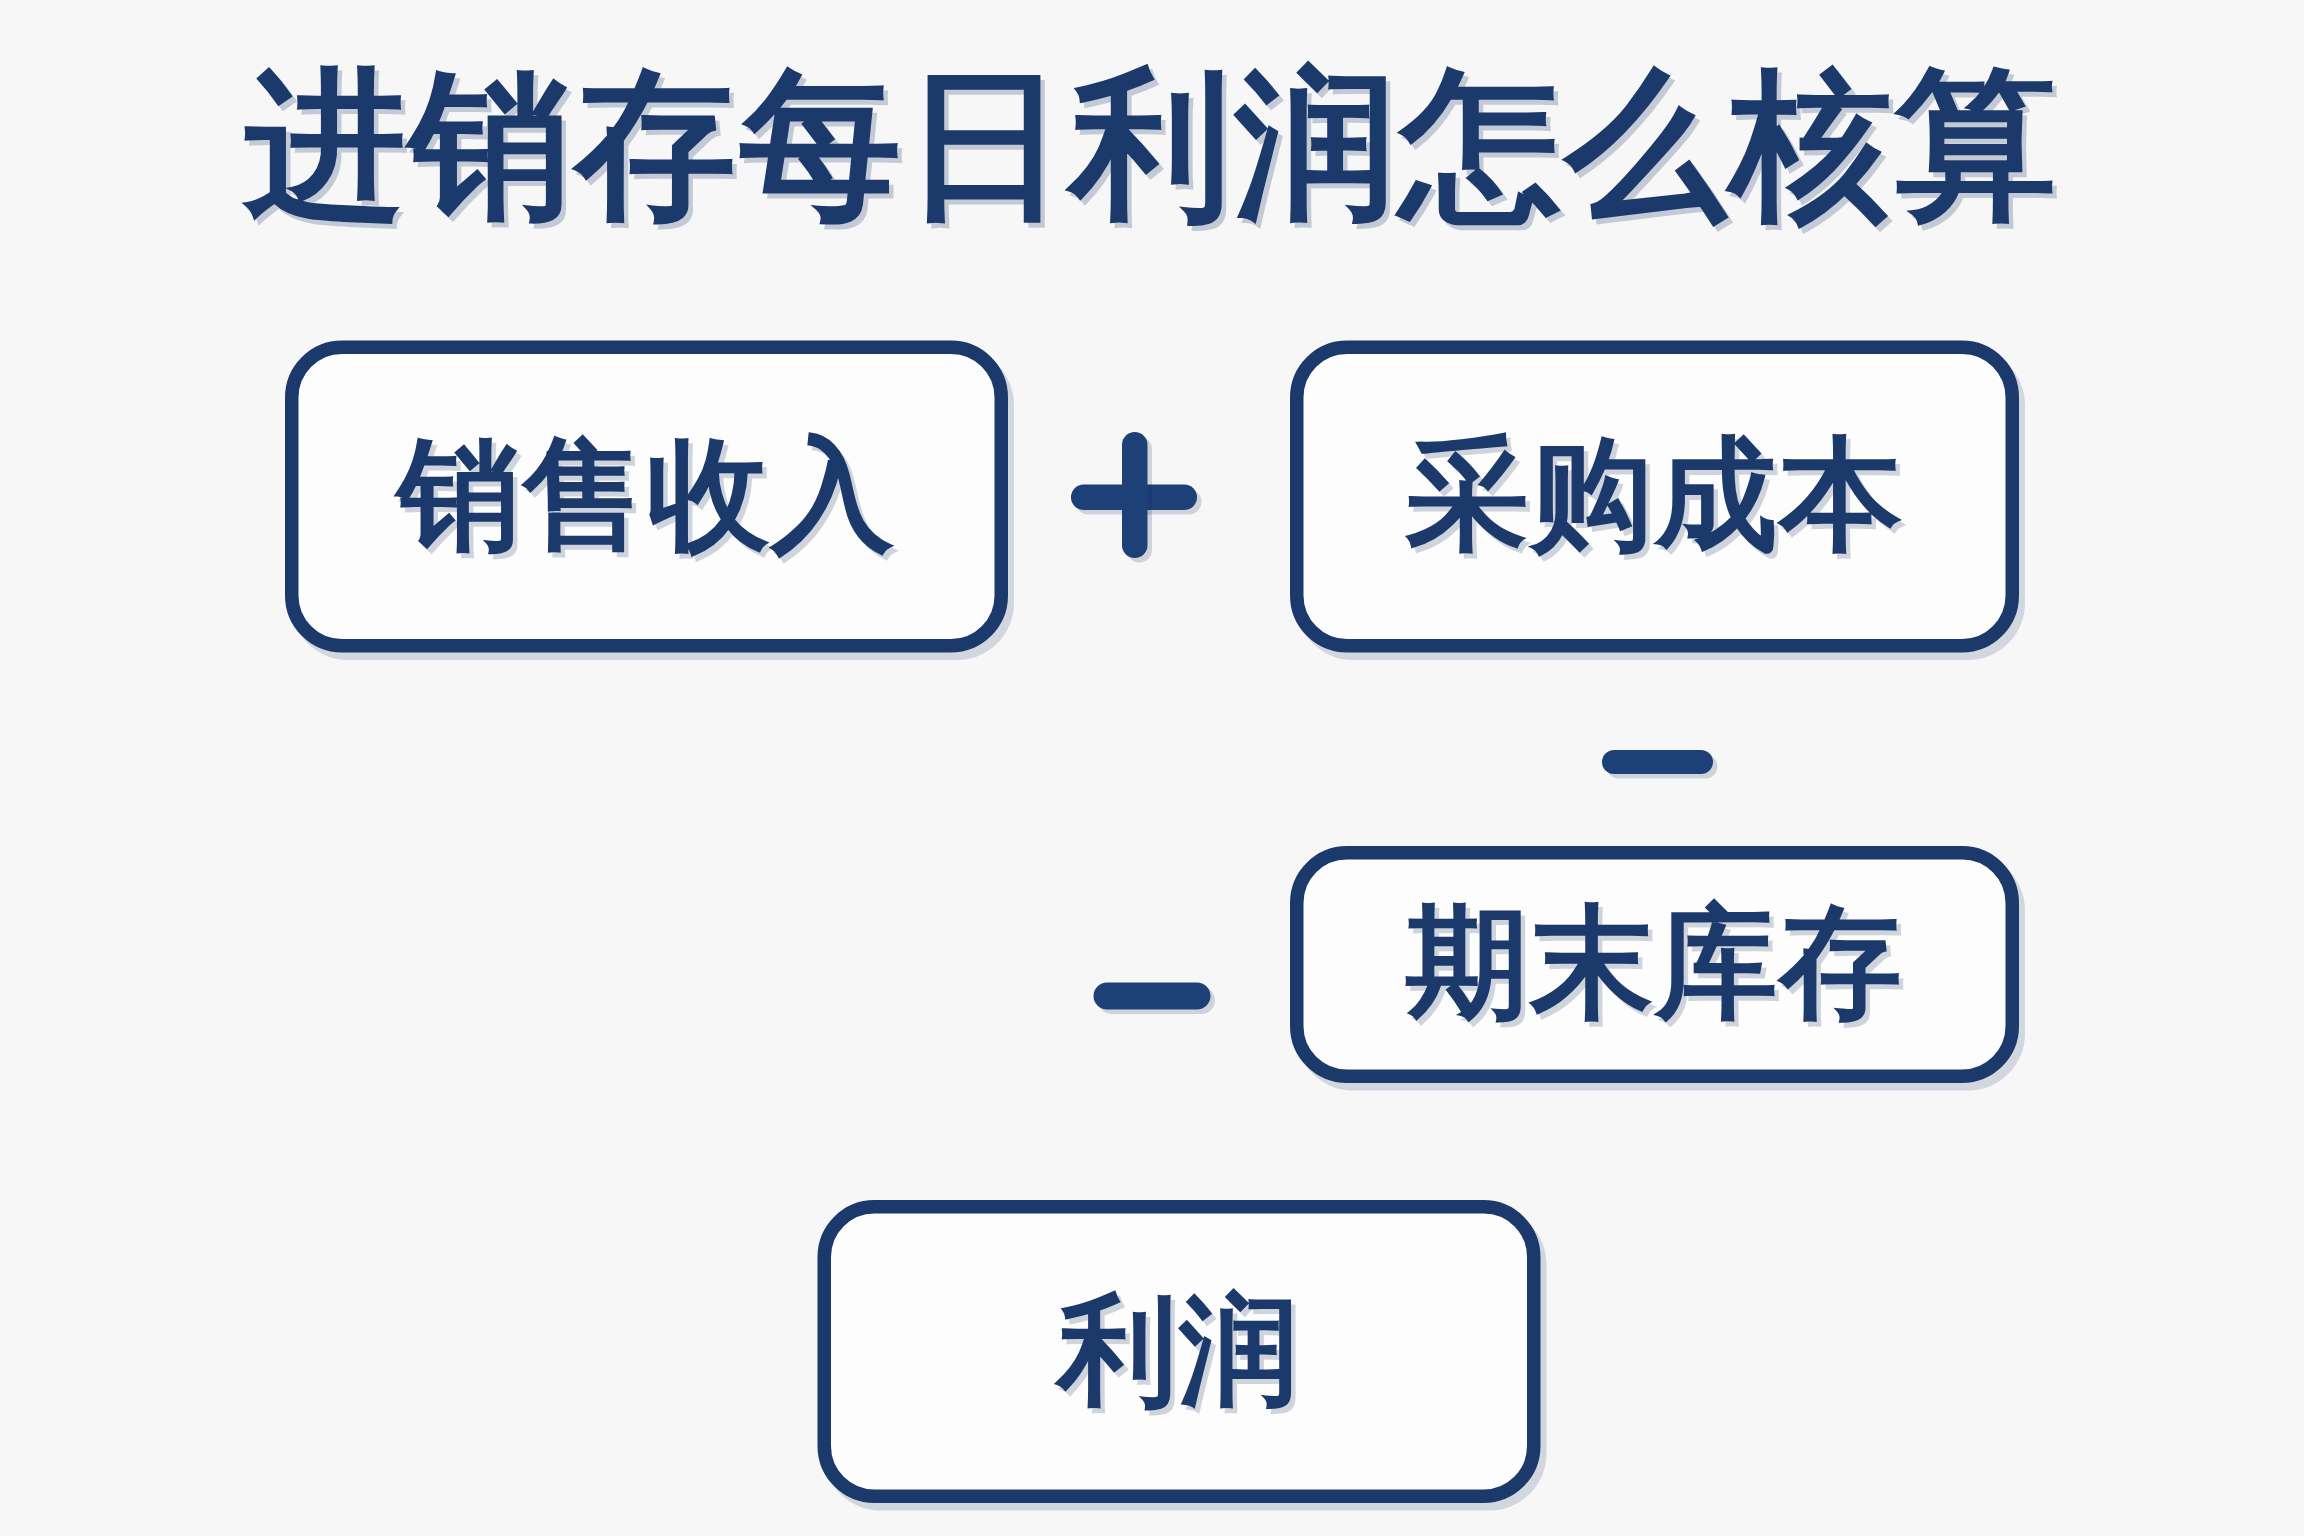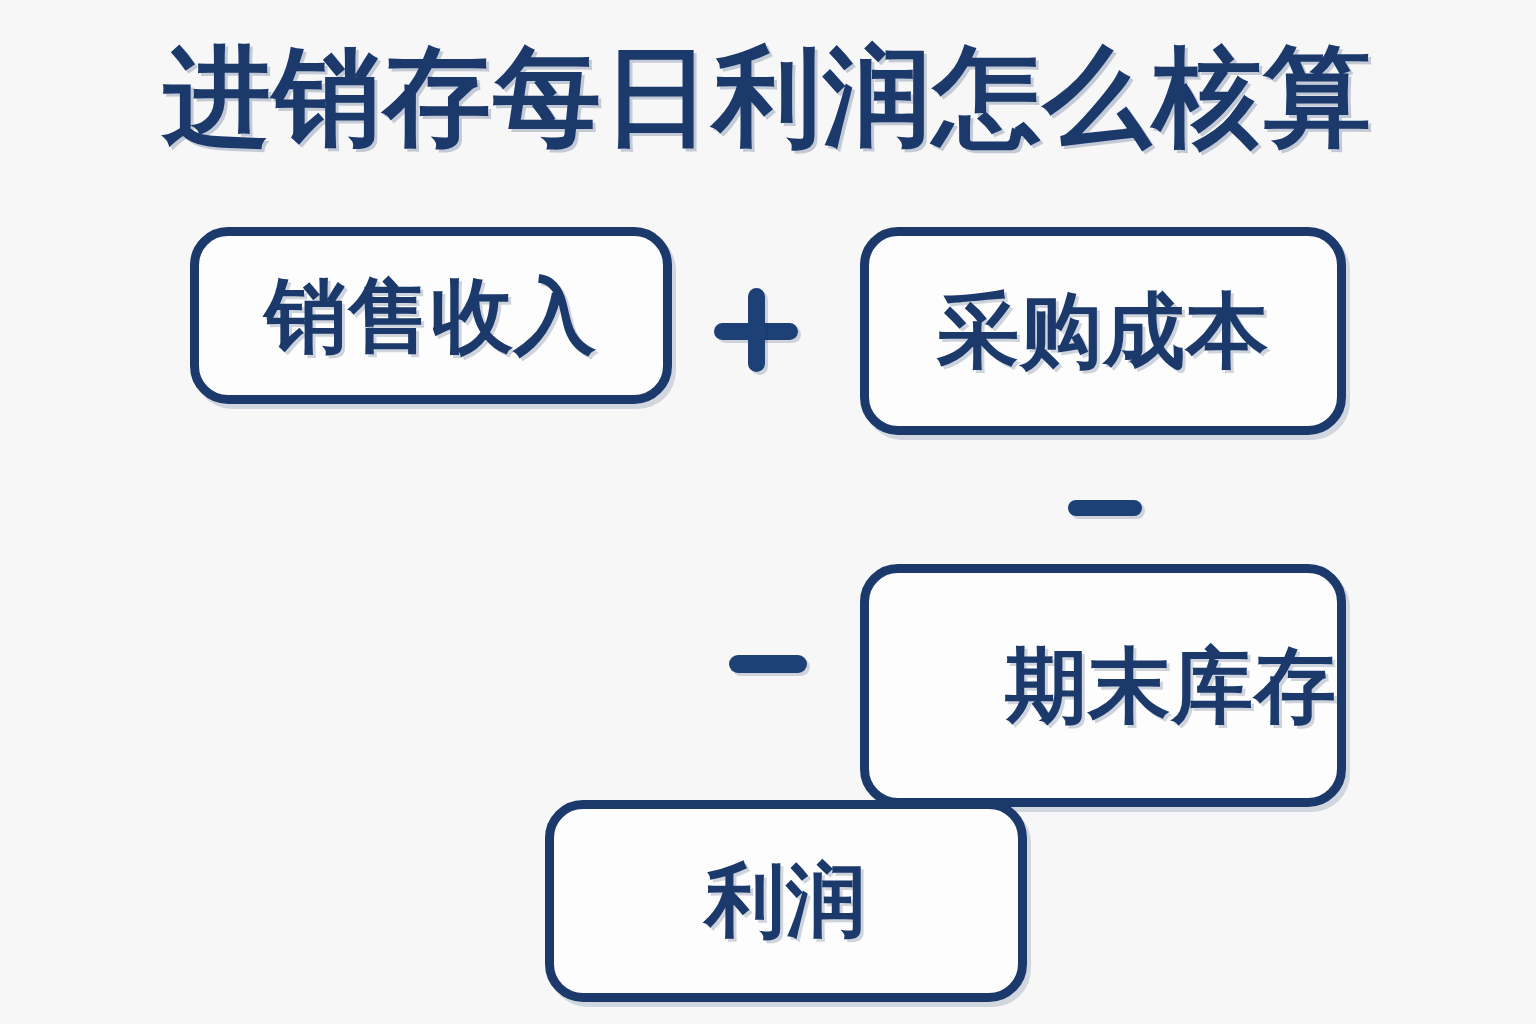--- a/index.html
+++ b/index.html
@@ -53,24 +53,24 @@
   .box-label {
     color: #1b3a6b;
     font-size: 82px;
     line-height: 90px;
     font-weight: bold;
     letter-spacing: 1px;
     white-space: nowrap;
     text-shadow: 3px 3px 0 rgba(20, 45, 90, 0.20);
   }
 
-  .box-sales     { left: 190px; top: 227px; width: 482px; height: 177px; }
+  .box-sales     { left: 190px; top: 227px; width: 482px; height: 208px; }
   .box-opening   { left: 860px; top: 227px; width: 486px; height: 208px; }
   .box-purchase  { left: 190px; top: 564px; width: 482px; height: 201px; }
-  .box-closing   { left: 860px; top: 564px; width: 486px; height: 243px; justify-content: flex-end; }
+  .box-closing   { left: 860px; top: 564px; width: 486px; height: 158px; }
   .box-profit    { left: 545px; top: 800px; width: 482px; height: 202px; }
 
   .box-profit .box-label { font-size: 80px; }
 
   
   .op {
     position: absolute;
   }
   .op-bar {
     position: absolute;

